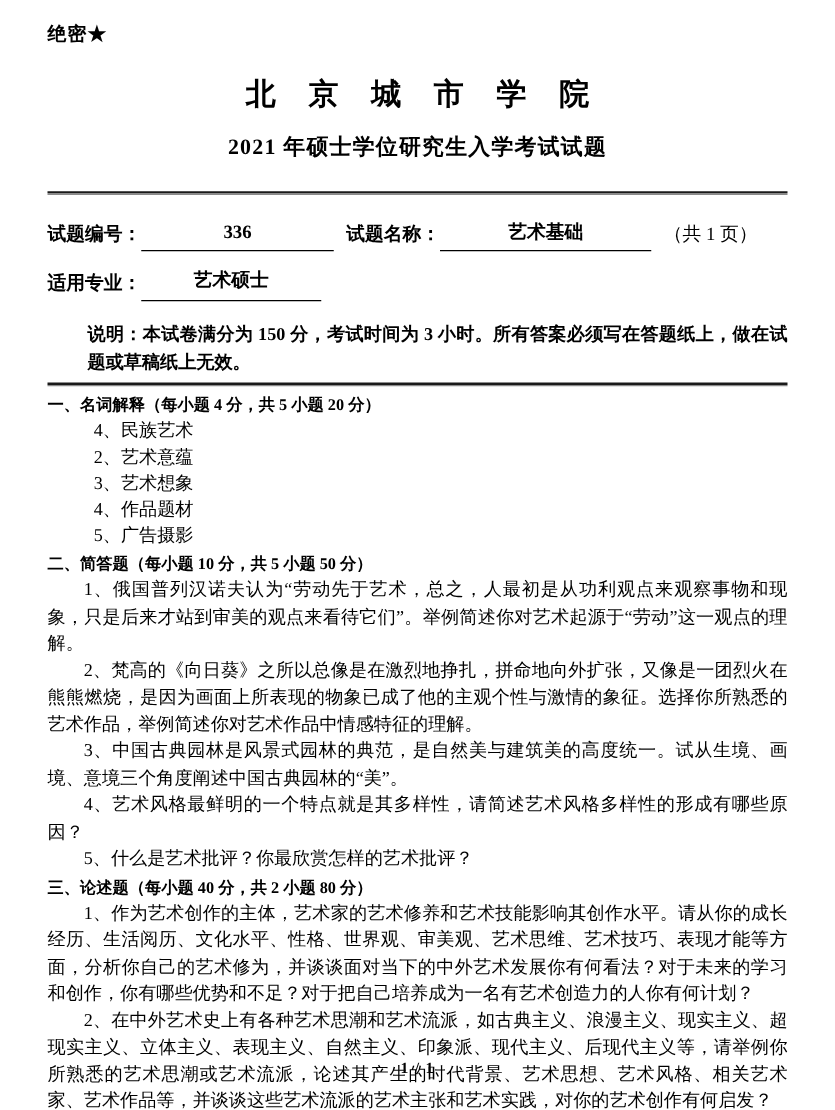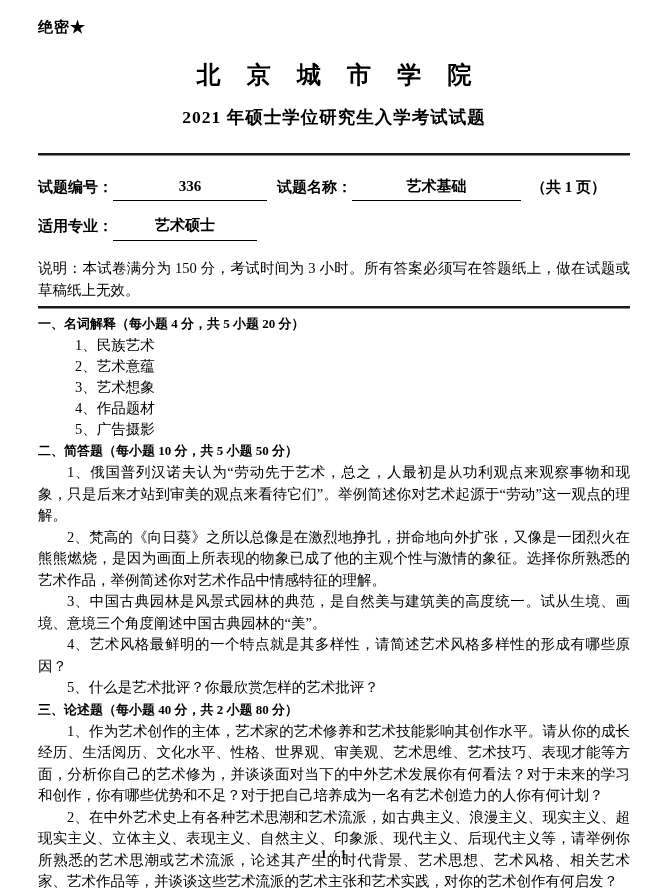--- a/index.html
+++ b/index.html
@@ -21,22 +21,22 @@
   .rule-mid{margin-top:5px;}
 
   
   .info{margin-top:22px;font-size:15px;font-weight:bold;}
   .info-row{display:flex;margin-bottom:16px;white-space:nowrap;}
   .lbl{font-weight:bold;}
   .blank{display:inline-block;border-bottom:1.5px solid #000;text-align:center;line-height:1.15;padding:0 2px 5px 2px;}
   .blank-no{width:150px;margin-right:10px;}
   .blank-name{width:165px;margin-right:10px;}
   .blank-major{width:140px;}
-  .pages-note{font-weight:bold;}
-  .instructions{font-size:14.5px;font-weight:normal;line-height:1.55;text-align:justify;margin-top:2px;}
+  .pages-note{font-weight:normal;}
+  .instructions{font-size:14.5px;font-weight:bold;line-height:1.55;text-align:justify;margin-top:2px;margin-left:32px;}
 
   
   .body-text{margin-top:4px;font-size:14.5px;line-height:21px;}
   .sec-heading{font-weight:bold;font-size:13px;line-height:22px;margin:0;}
   .term-item{margin:0;padding-left:37px;line-height:21px;}
   .para{margin:0;text-indent:2em;text-align:justify;line-height:21.5px;}
 
   
   .footer{position:absolute;left:0;bottom:26px;width:668px;text-align:center;font-size:12.5px;font-weight:bold;letter-spacing:1px;}
 </style>
@@ -65,21 +65,21 @@
       <span class="blank blank-major"><span>艺术硕士</span></span>
     </div>
     <div class="instructions">说明：本试卷满分为 150 分，考试时间为 3 小时。所有答案必须写在答题纸上，做在试题或草稿纸上无效。</div>
   </div>
 
   <div class="rule rule-mid"></div>
 
   <div class="body-text">
 
     <p class="sec-heading">一、名词解释（每小题 4 分，共 5 小题 20 分）</p>
-    <p class="term-item">1、民族艺术</p>
+    <p class="term-item">4、民族艺术</p>
     <p class="term-item">2、艺术意蕴</p>
     <p class="term-item">3、艺术想象</p>
     <p class="term-item">4、作品题材</p>
     <p class="term-item">5、广告摄影</p>
 
     <p class="sec-heading">二、简答题（每小题 10 分，共 5 小题 50 分）</p>
     <p class="para">1、俄国普列汉诺夫认为“劳动先于艺术，总之，人最初是从功利观点来观察事物和现象，只是后来才站到审美的观点来看待它们”。举例简述你对艺术起源于“劳动”这一观点的理解。</p>
     <p class="para">2、梵高的《向日葵》之所以总像是在激烈地挣扎，拼命地向外扩张，又像是一团烈火在熊熊燃烧，是因为画面上所表现的物象已成了他的主观个性与激情的象征。选择你所熟悉的艺术作品，举例简述你对艺术作品中情感特征的理解。</p>
     <p class="para">3、中国古典园林是风景式园林的典范，是自然美与建筑美的高度统一。试从生境、画境、意境三个角度阐述中国古典园林的“美”。</p>
     <p class="para">4、艺术风格最鲜明的一个特点就是其多样性，请简述艺术风格多样性的形成有哪些原因？</p>

